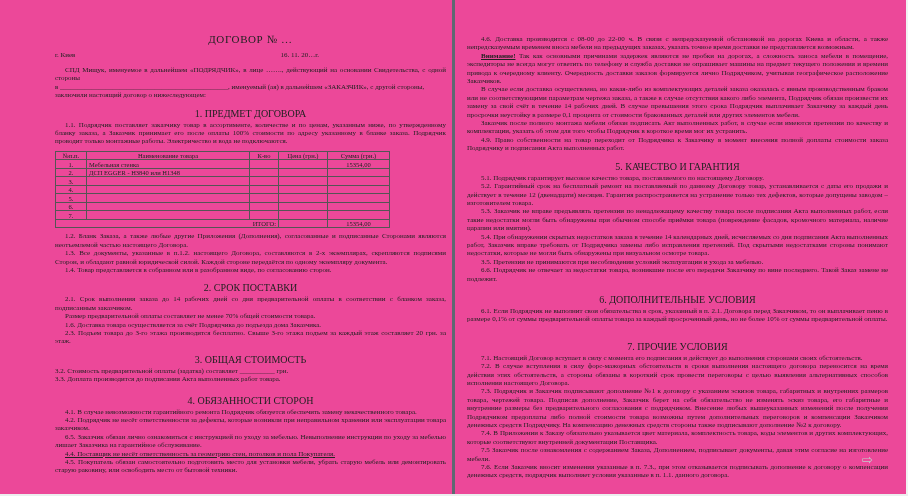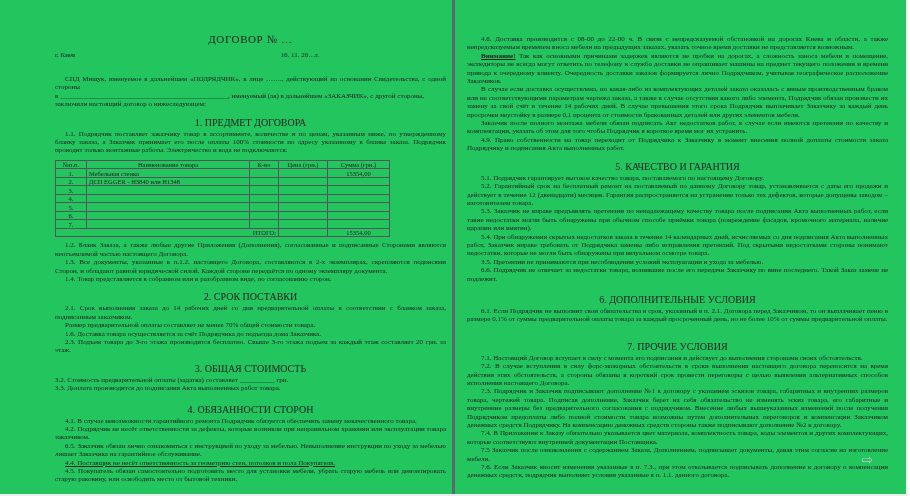--- a/index.html
+++ b/index.html
@@ -2,34 +2,34 @@
 <html><head>
 <meta charset="utf-8">
 <style>
   html,body{margin:0;padding:0;}
   body{
     width:910px;height:498px;overflow:hidden;background:#ffffff;
     font-family:"Liberation Serif","DejaVu Serif",serif;color:#222;
     position:relative;
   }
   .spread{display:flex;width:908px;height:494px;border-bottom:2px solid #eceeee;}
-  .page{box-sizing:border-box;background:#22c55e;}
+  .page{box-sizing:border-box;background:#ec4899;}
   .page-left{
     width:455px;border-right:3px solid #5e6872;
     padding:33px 6px 0 55px;
   }
   .page-right{
     flex:1;border-right:2px solid #f0f3f1;
     padding:35px 18px 0 12px;
   }
   .doc-title{
     font-size:11px;font-weight:normal;text-align:center;margin:0 0 6px 0;
     letter-spacing:.6px;
   }
-  .city-row{display:flex;font-size:7px;line-height:9px;margin-bottom:15px;}
+  .city-row{display:flex;font-size:7px;line-height:9px;margin-bottom:6px;}
   .date{margin-left:205px;}
   p{font-size:7px;line-height:8.4px;margin:0;text-align:justify;}
   .ind{text-indent:10px;}
   .ind2{text-indent:14px;}
   h2{
     font-size:10px;font-weight:normal;text-align:center;margin:8px 0 2px 0;
   }
   h2.gap-lg{margin-top:17px;}
   h2.gap-md{margin-top:11px;}
   .u{text-decoration:underline;}
@@ -160,21 +160,21 @@
     <p class="ind">4.2. Подрядчик не несёт ответственности за дефекты, которые возникли при неправильном хранении или эксплуатации товара заказчиком.</p>
     <p class="ind">6.5. Заказчик обязан лично ознакомиться с инструкцией по уходу за мебелью. Невыполнение инструкции по уходу за мебелью лишает Заказчика на гарантийное обслуживание.</p>
     <p class="ind u">4.4. Поставщик не несёт ответственность за геометрию стен, потолков и пола Покупателя.</p>
     <p class="ind">4.5. Покупатель обязан самостоятельно подготовить место для установки мебели, убрать старую мебель или демонтировать старую раковину, или освободить место от бытовой техники.</p>
   </div>
 
   <div class="page page-right">
     <p class="ind2">4.6. Доставка производится с 08-00 до 22-00 ч. В связи с непредсказуемой обстановкой на дорогах Киева и области, а также непредсказуемым временем вноса мебели на предыдущих заказах, указать точное время доставки не представляется возможным.</p>
     <p class="ind2"><span class="bu">Внимание!</span> <span>Так как основными причинами задержек являются не пробки на дорогах, а сложность заноса мебели в помещение, экспедиторы не всегда могут ответить по телефону и служба доставки не опрашивает машины на предмет текущего положения и времени привода к очередному клиенту. Очередность доставки заказов формируется лично Подрядчиком, учитывая географическое расположение Заказчиков.</span></p>
     <p class="ind2">В случае если доставка осуществлена, но какая-либо из комплектующих деталей заказа оказалась с явным производственным браком или не соответствующими параметрам чертежа заказа, а также в случае отсутствия какого либо элемента, Подрядчик обязан произвести их замену за свой счёт в течение 14 рабочих дней. В случае превышения этого срока Подрядчик выплачивает Заказчику за каждый день просрочки неустойку в размере 0,1 процента от стоимости бракованных деталей или других элементов мебели.</p>
-    <p class="ind2">Заказчик после полного монтажа мебели обязан подписать Акт недостатков работ, в случае если имеются претензии по качеству и комплектации, указать об этом для того чтобы Подрядчик в короткое время мог их устранить.</p>
+    <p class="ind2">Заказчик после полного монтажа мебели обязан подписать Акт выполненных работ, в случае если имеются претензии по качеству и комплектации, указать об этом для того чтобы Подрядчик в короткое время мог их устранить.</p>
     <p class="ind2">4.9. Право собственности на товар переходит от Подрядчика к Заказчику в момент внесения полной доплаты стоимости заказа Подрядчику и подписания Акта выполненных работ.</p>
 
     <h2>5. КАЧЕСТВО И ГАРАНТИЯ</h2>
     <p class="ind2">5.1. Подрядчик гарантирует высокое качество товара, поставляемого по настоящему Договору.</p>
     <p class="ind2">5.2. Гарантийный срок на бесплатный ремонт на поставляемый по данному Договору товар, устанавливается с даты его продажи и действует в течение 12 (двенадцати) месяцев. Гарантия распространяется на устранение только тех дефектов, которые допущены заводом – изготовителем товара.</p>
     <p class="ind2">5.3. Заказчик не вправе предъявлять претензии по ненадлежащему качеству товара после подписания Акта выполненных работ, если такие недостатки могли быть обнаружены при обычном способе приёмки товара (повреждение фасадов, кромочного материала, наличие царапин или вмятин).</p>
     <p class="ind2">5.4. При обнаружении скрытых недостатков заказа в течение 14 календарных дней, исчисляемых со дня подписания Акта выполненных работ, Заказчик вправе требовать от Подрядчика замены либо исправления претензий. Под скрытыми недостатками стороны понимают недостатки, которые не могли быть обнаружены при визуальном осмотре товара.</p>
     <p class="ind2">3.5. Претензии не принимаются при несоблюдении условий эксплуатации и ухода за мебелью.</p>
     <p class="ind2">6.6. Подрядчик не отвечает за недостатки товара, возникшие после его передачи Заказчику по вине последнего. Такой Заказ замене не подлежит.</p>
 

